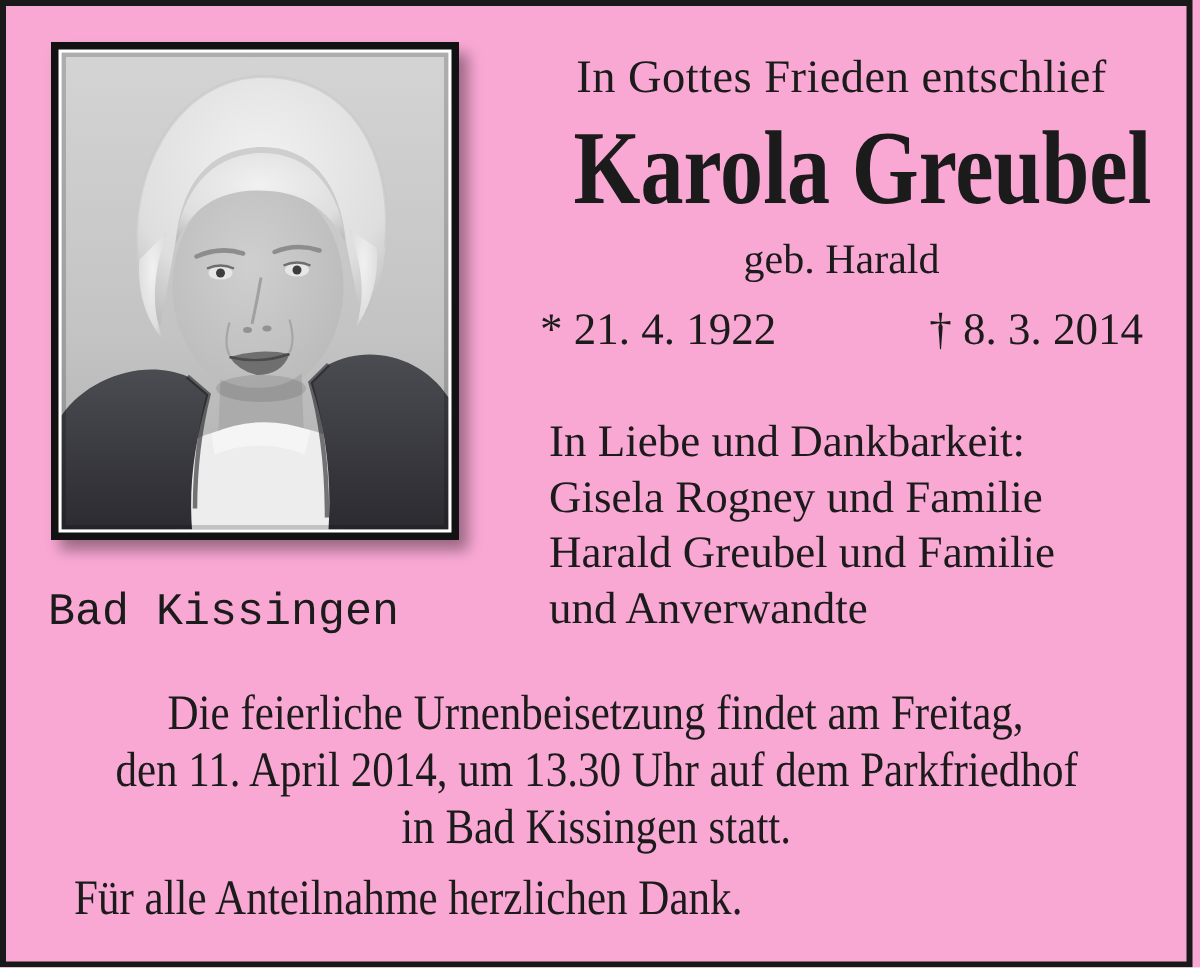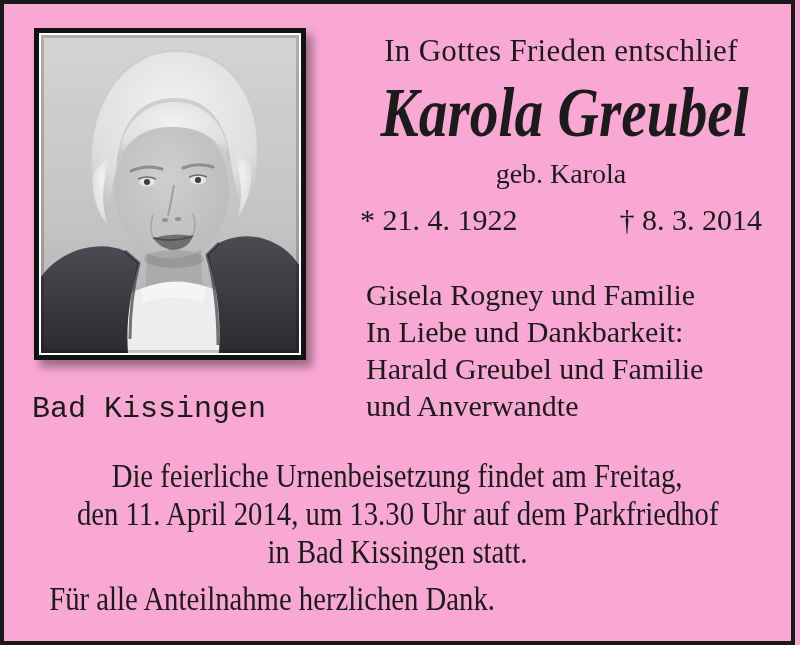--- a/index.html
+++ b/index.html
@@ -63,21 +63,20 @@
     letter-spacing: 0.3px;
     white-space: nowrap;
   }
   .deceased-name {
     position: absolute;
     left: 0;
     top: 76px;
     width: 442px;
     font-size: 70px;
     line-height: 74px;
-    font-style: italic;
     font-weight: bold;
     white-space: nowrap;
   }
   .deceased-name .squeeze {
     display: inline-block;
     transform: scaleX(0.82);
     transform-origin: 50% 50%;
   }
   .maiden-name {
     position: absolute;
@@ -222,28 +221,28 @@
 
       <rect x="0" y="0" width="258" height="318" fill="none" stroke="rgba(0,0,0,0.18)" stroke-width="6"></rect>
     </svg>
   </div>
 
   <div class="right-col">
     <div class="intro-line">In Gottes Frieden entschlief</div>
     <div class="deceased-name">
       <span class="squeeze">Karola Greubel</span>
     </div>
-    <div class="maiden-name">geb. Karola</div>
+    <div class="maiden-name">geb. Harald</div>
     <div class="dates-row">
       <span>* 21. 4. 1922</span>
       <span>† 8. 3. 2014</span>
     </div>
     <div class="mourners-block">
+      <div>In Liebe und Dankbarkeit:</div>
       <div>Gisela Rogney und Familie</div>
-      <div>In Liebe und Dankbarkeit:</div>
       <div>Harald Greubel und Familie</div>
       <div>und Anverwandte</div>
     </div>
   </div>
 
   <div class="city">Bad Kissingen</div>
 
   <div class="funeral-block">
     <span class="line">Die feierliche Urnenbeisetzung findet am Freitag,</span><br>
     <span class="line">den 11. April 2014, um 13.30 Uhr auf dem Parkfriedhof</span><br>

